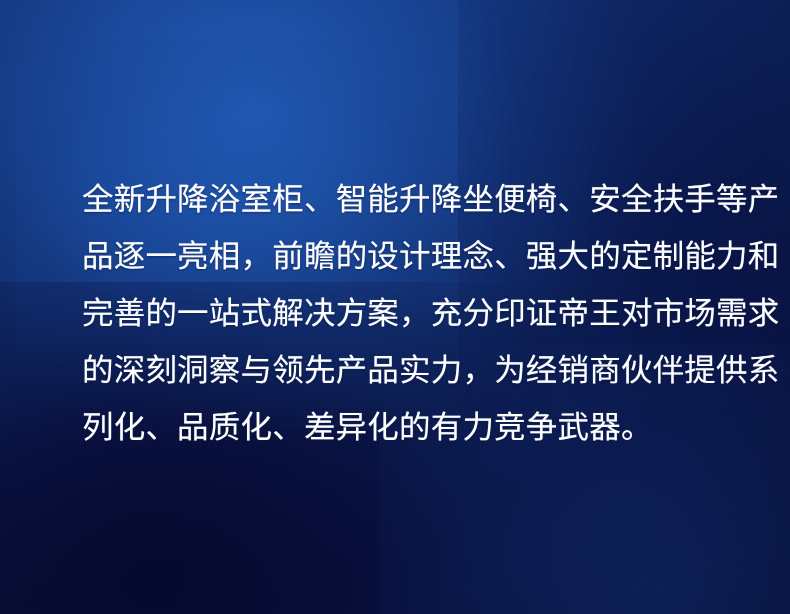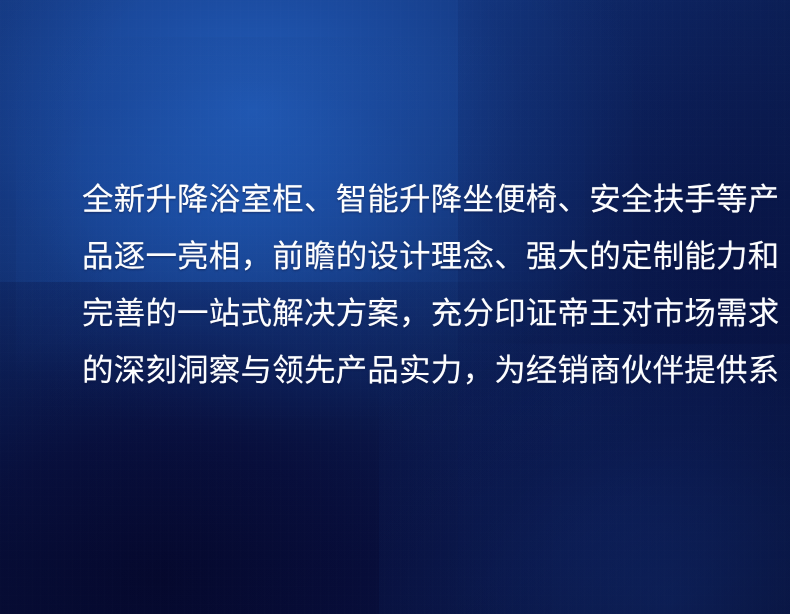--- a/index.html
+++ b/index.html
@@ -276,15 +276,16 @@
         <span>为</span>
         <span>经</span>
         <span>销</span>
         <span>商</span>
         <span>伙</span>
         <span>伴</span>
         <span>提</span>
         <span>供</span>
         <span>系</span>
       </div>
+    <div class="copy-line last-line">列化、品质化、差异化的有力竞争武器。</div>
   </div>
 
 </div>
 
 </body></html>

